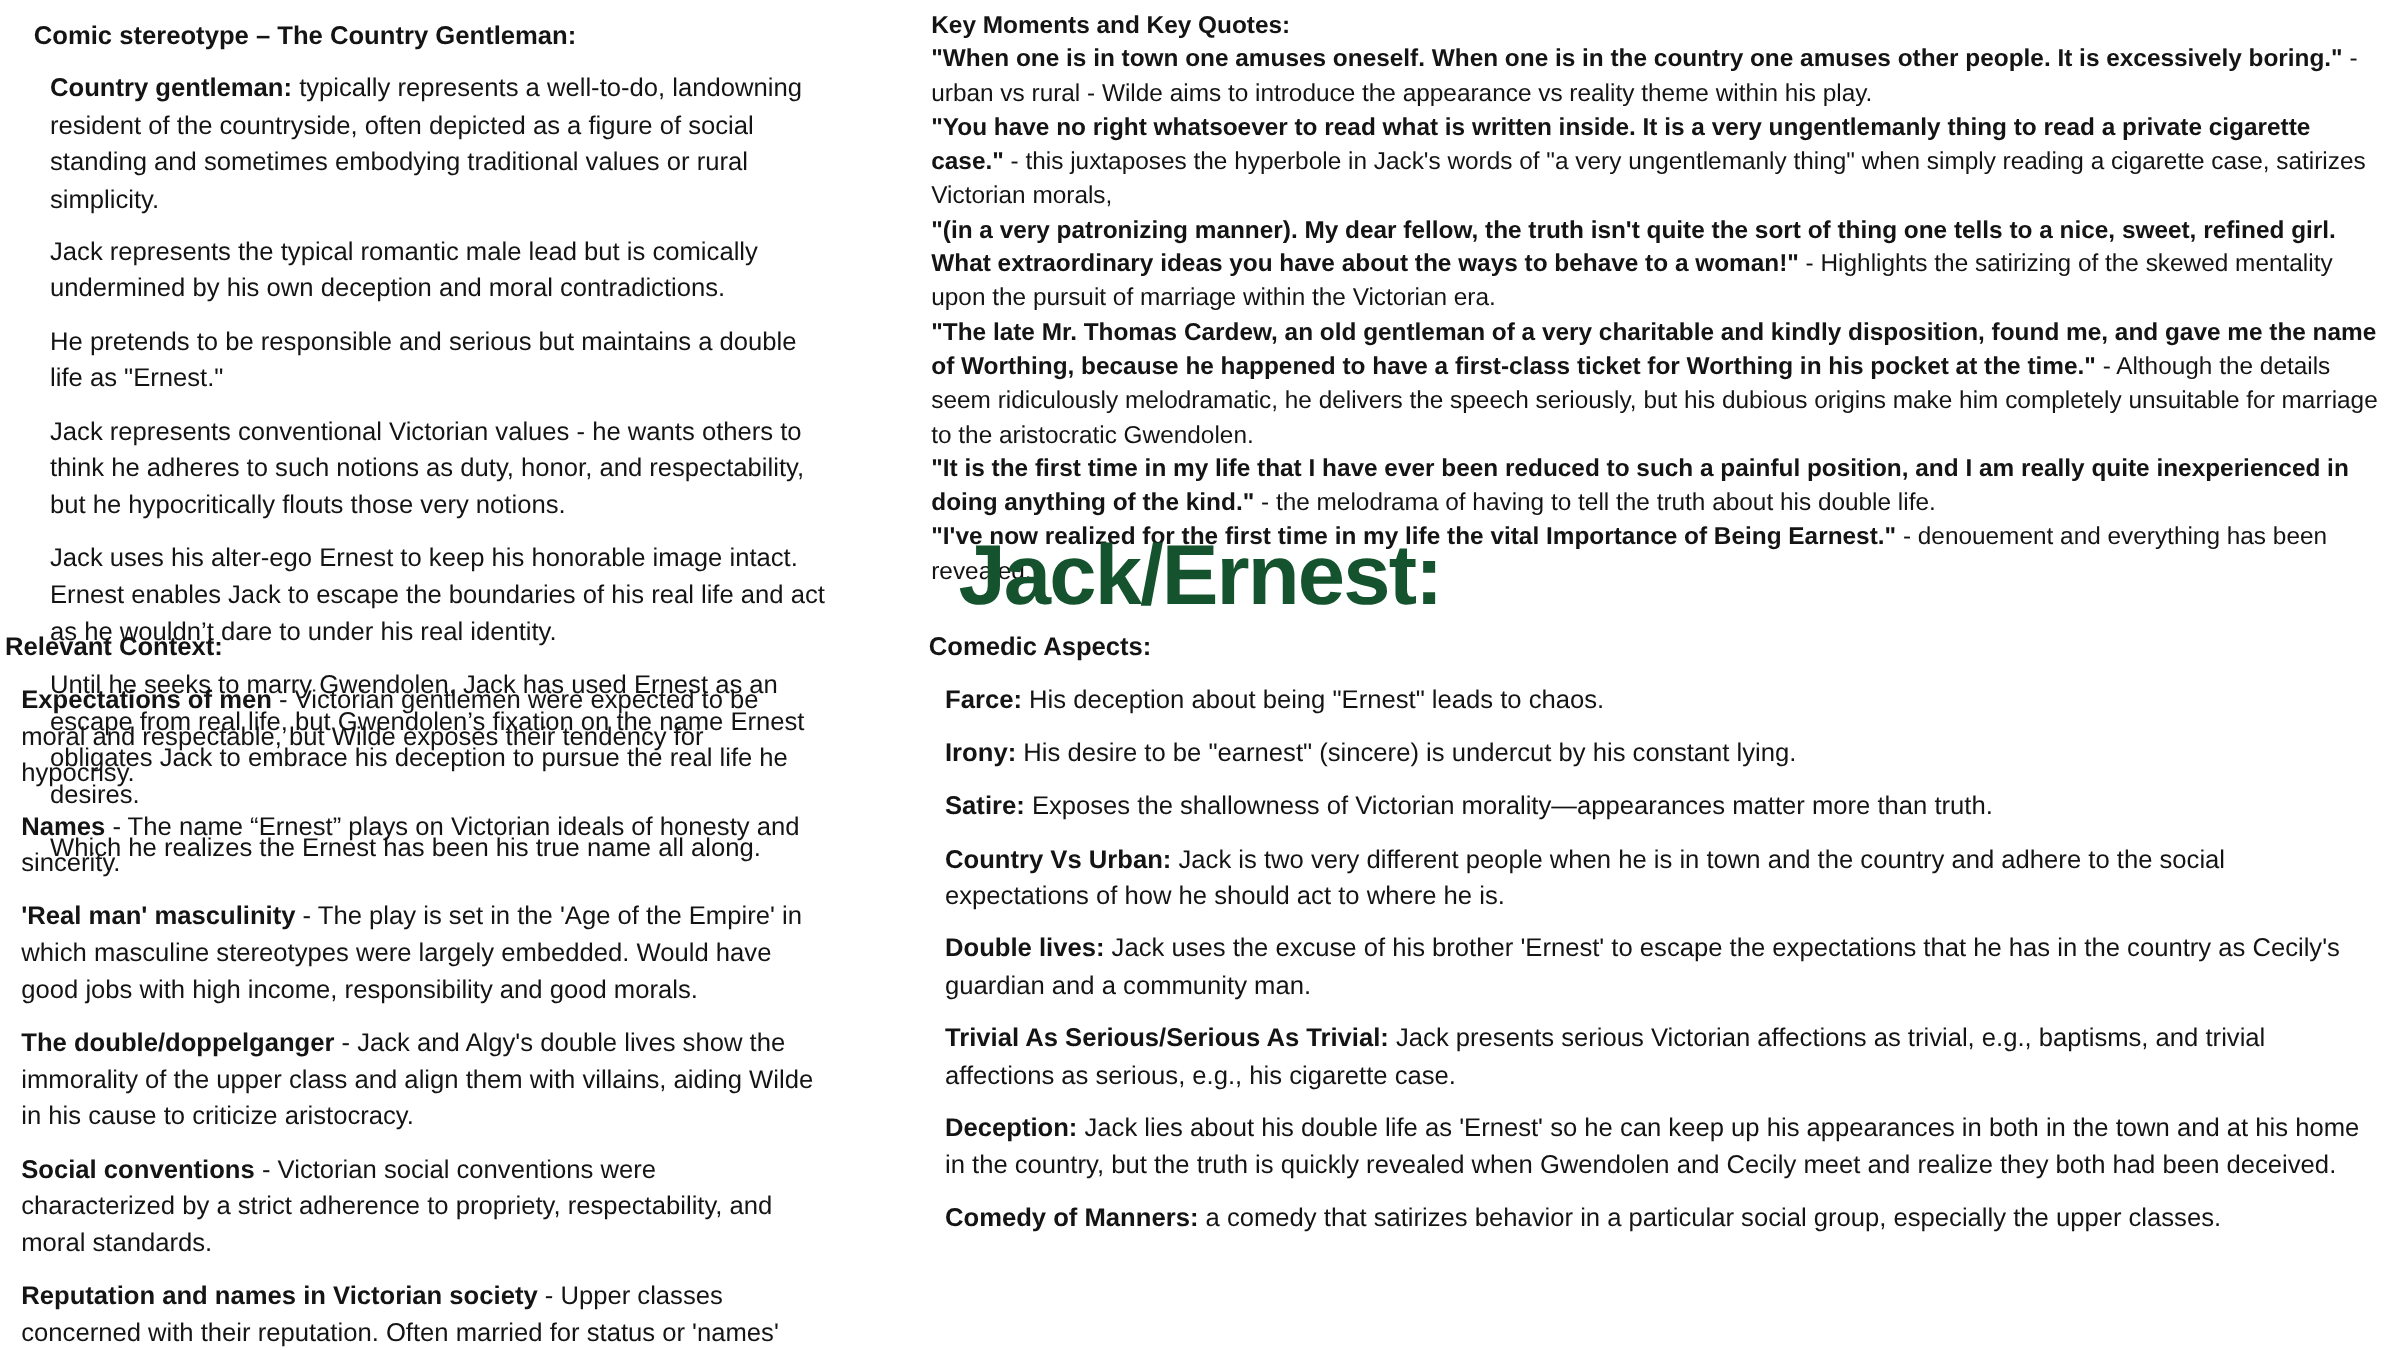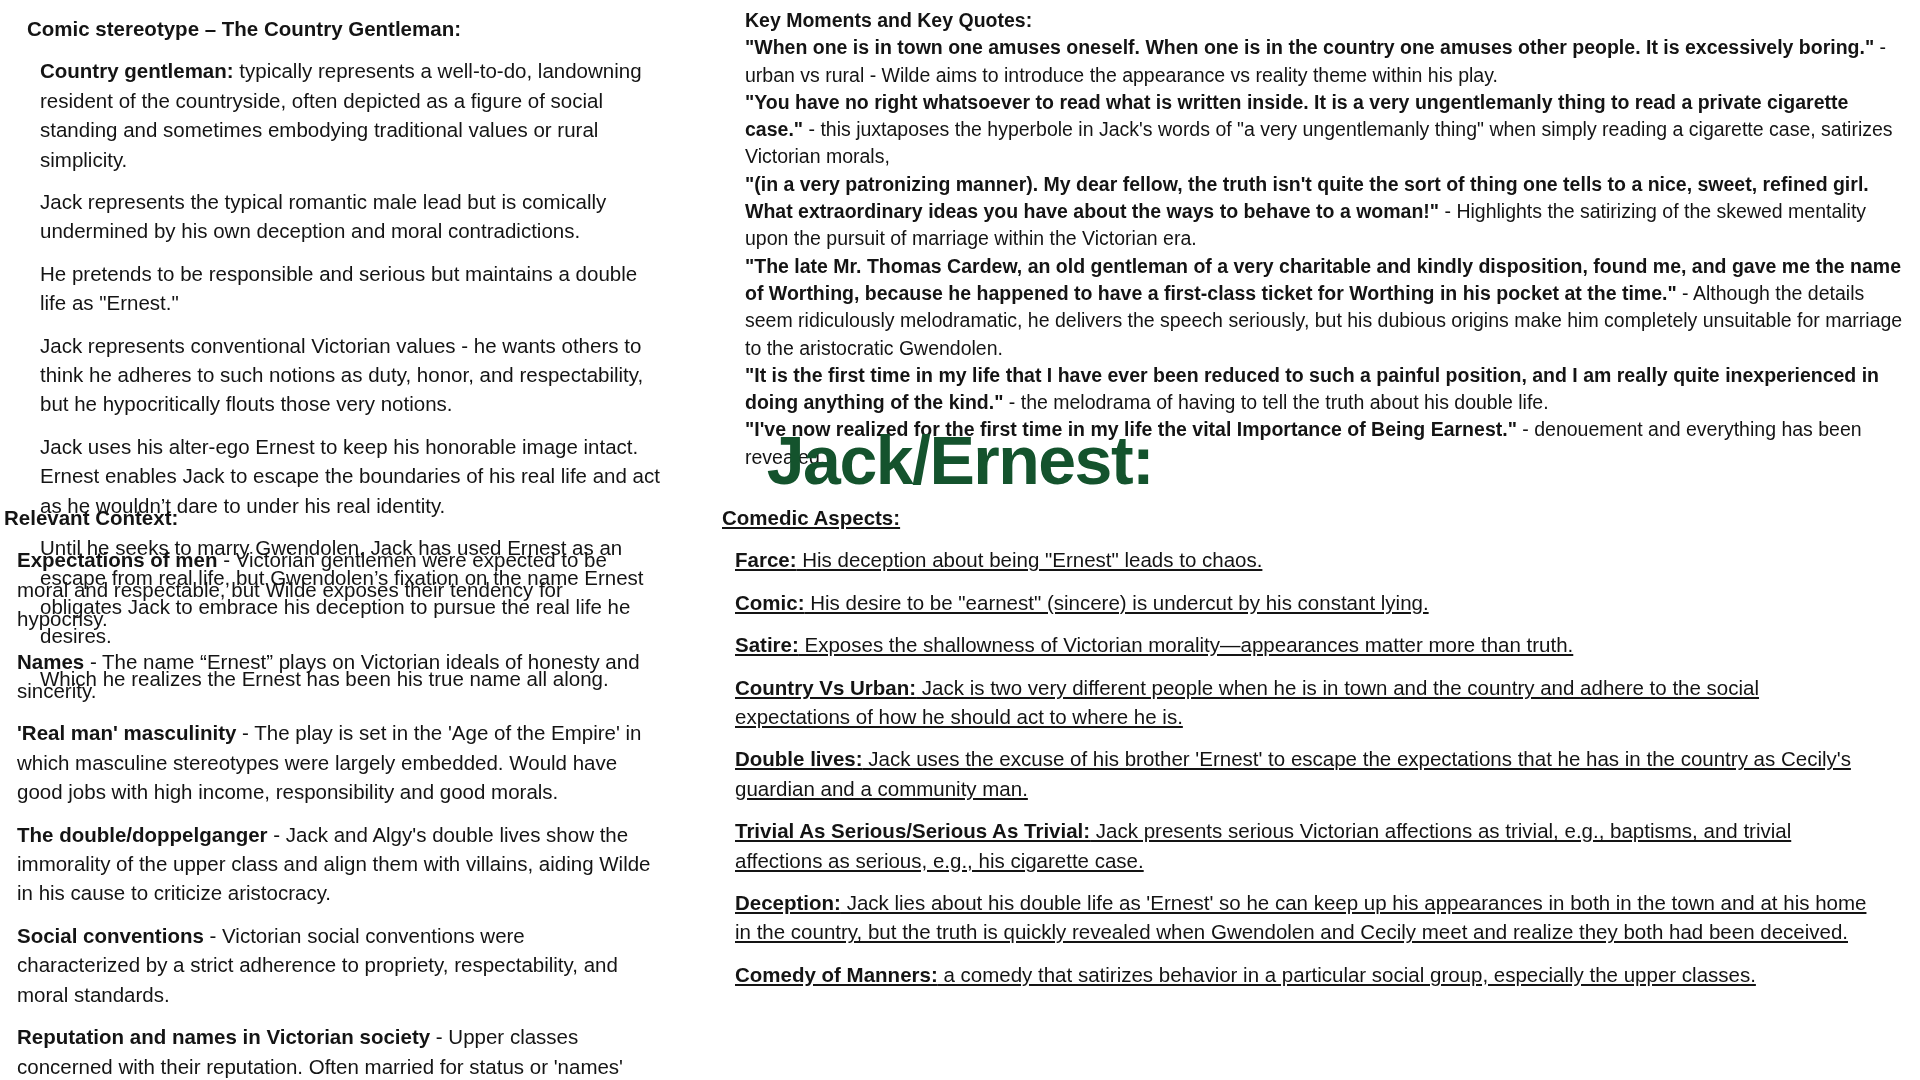--- a/index.html
+++ b/index.html
@@ -64,24 +64,23 @@
 
   
   #block-relevant-context {
     left: 4px;
     top: 503px;
     width: 660px;
   }
 
   
   #block-comedic-aspects {
-    left: 722px;
+    left: 743px;
     top: 503px;
     width: 1170px;
-    text-decoration: underline;
   }
 
   
   #page-title {
     position: absolute;
     left: 0;
     right: 0;
     top: 426px;
     text-align: center;
     font-size: 68px;
@@ -177,21 +176,21 @@
     </div>
   </div>
 
   <div class="block" id="block-comedic-aspects">
     <p class="heading">Comedic Aspects:</p>
     <div>
       <p>
         <span class="term">Farce:</span><span> His deception about being "Ernest" leads to chaos.</span>
       </p>
       <p>
-        <span class="term">Comic:</span><span> His desire to be "earnest" (sincere) is undercut by his constant lying.</span>
+        <span class="term">Irony:</span><span> His desire to be "earnest" (sincere) is undercut by his constant lying.</span>
       </p>
       <p>
         <span class="term">Satire:</span><span> Exposes the shallowness of Victorian morality—appearances matter more than truth.</span>
       </p>
       <p>
         <span class="term">Country Vs Urban:</span><span> Jack is two very different people when he is in town and the country and adhere to the social expectations of how he should act to where he is.</span>
       </p>
       <p>
         <span class="term">Double lives:</span><span> Jack uses the excuse of his brother 'Ernest' to escape the  expectations that he has in the country as Cecily's guardian and a community man.</span>
       </p>

